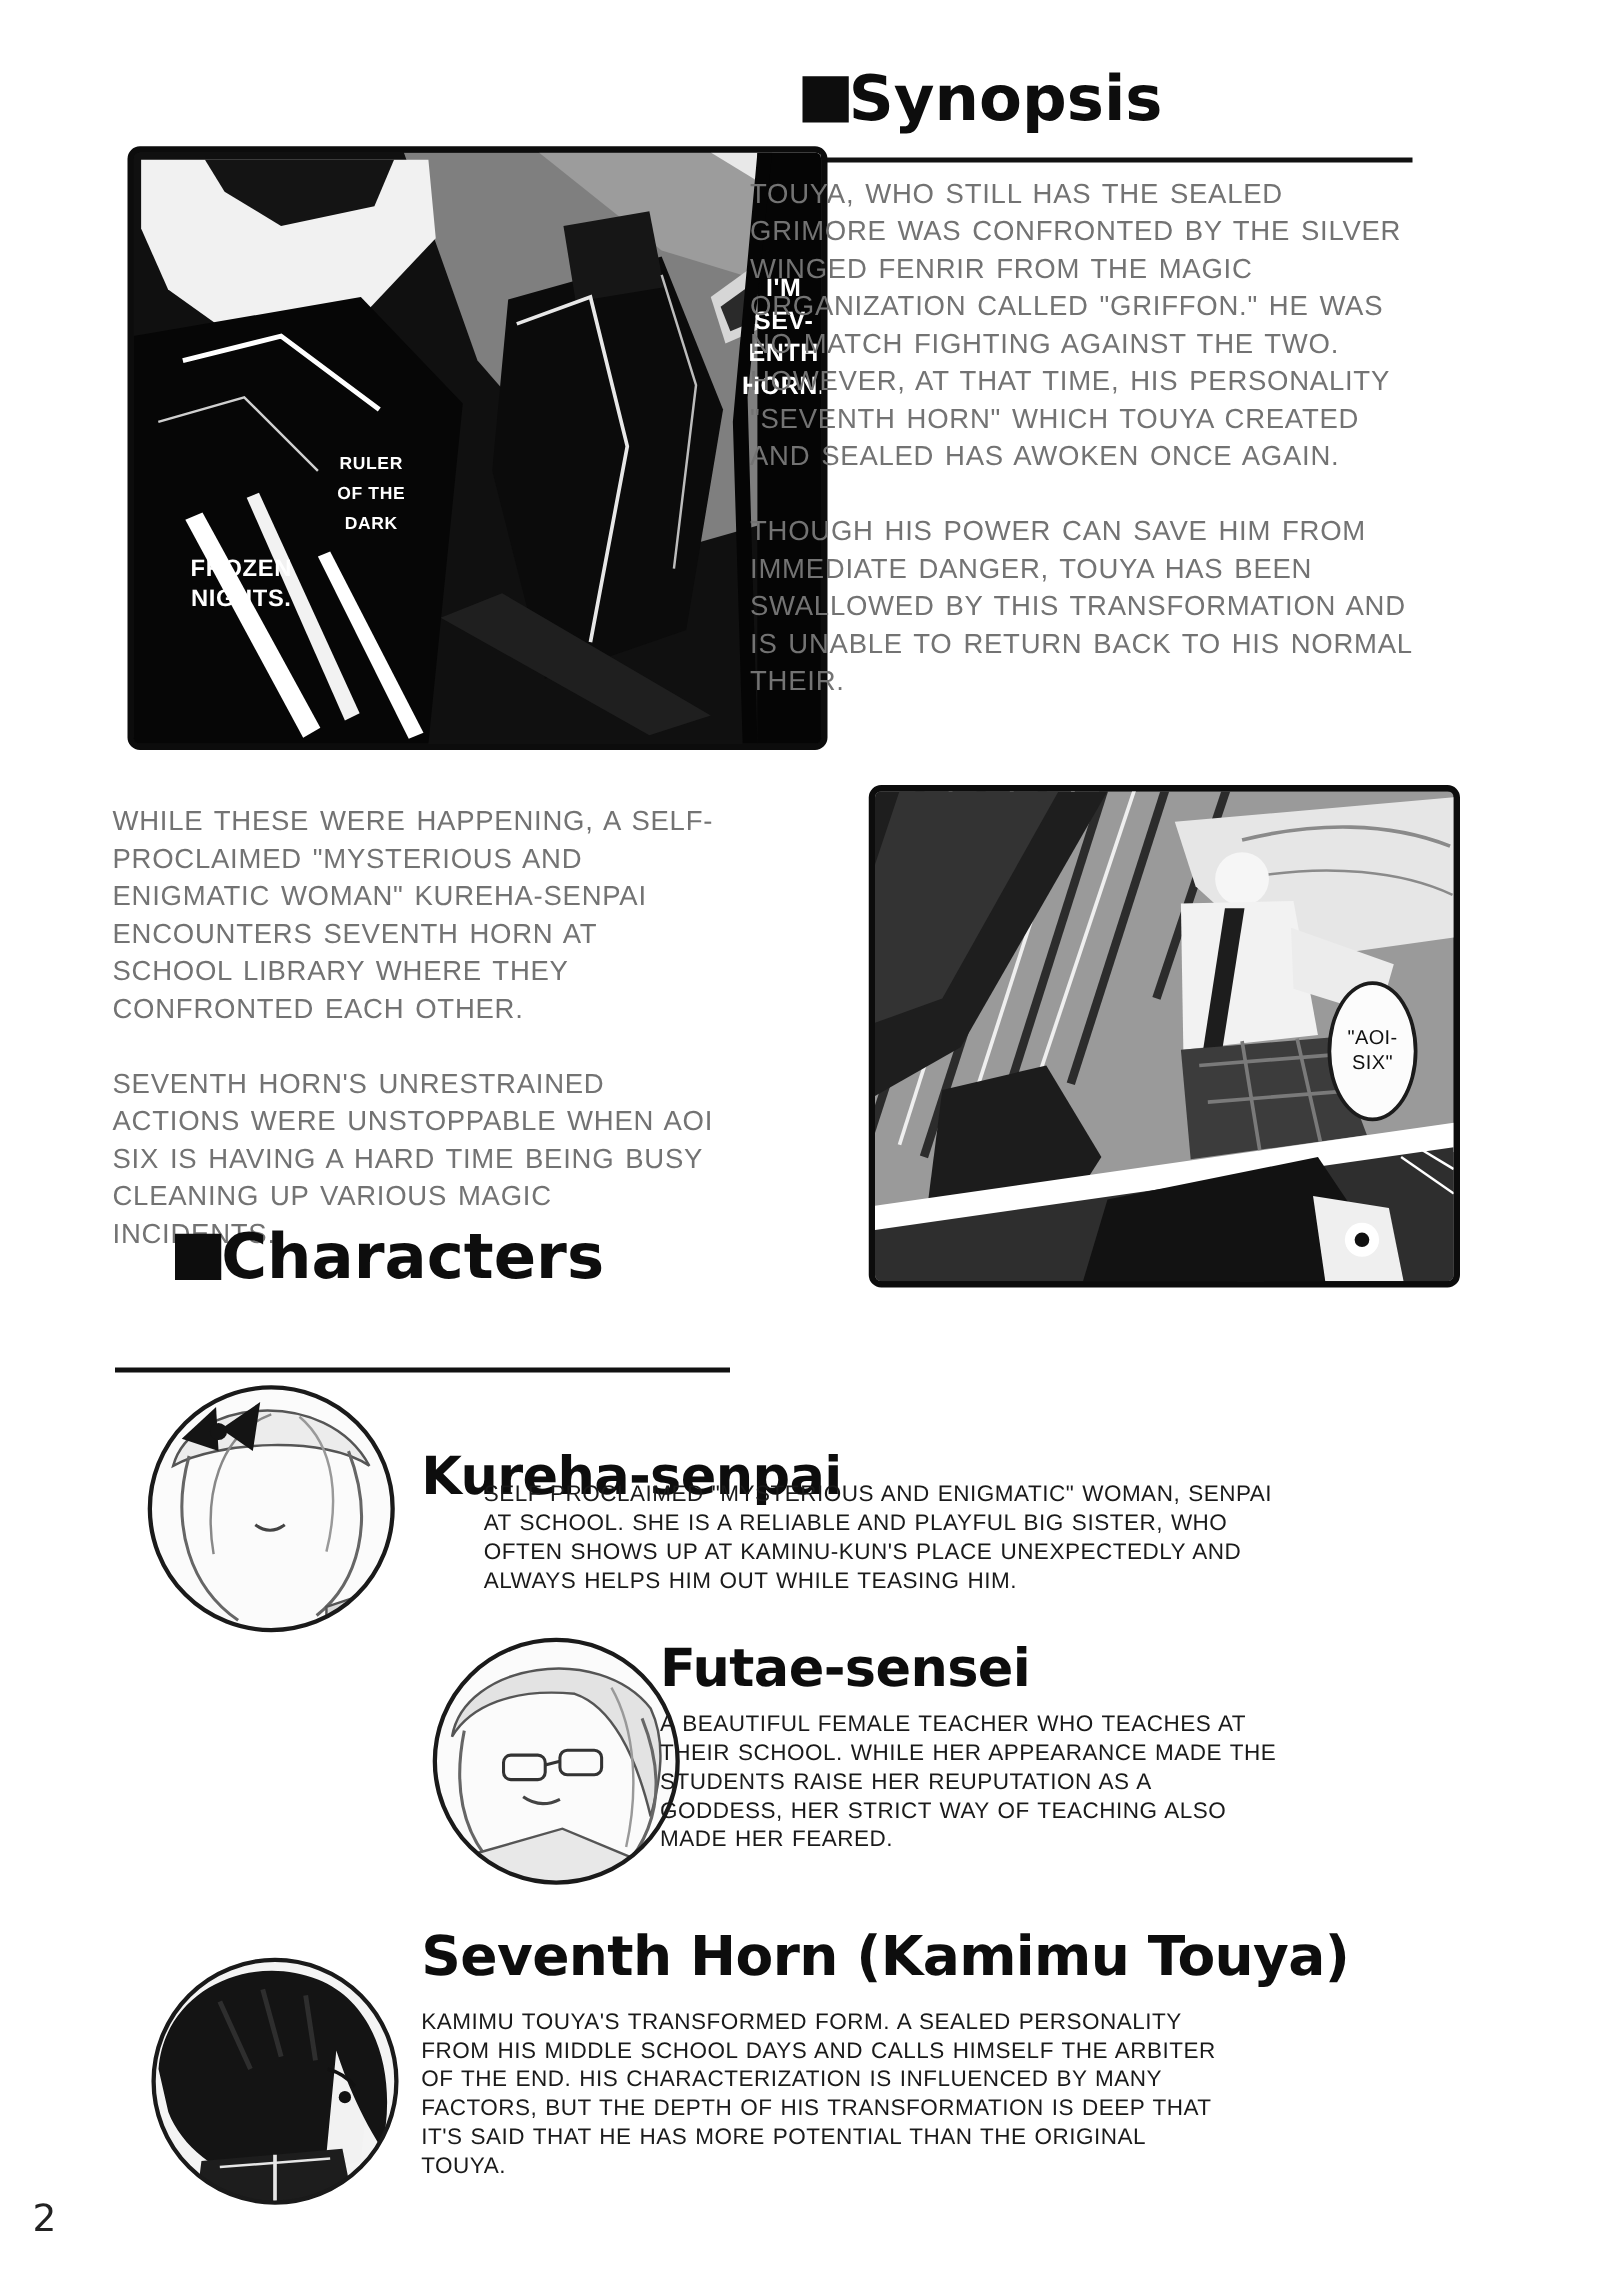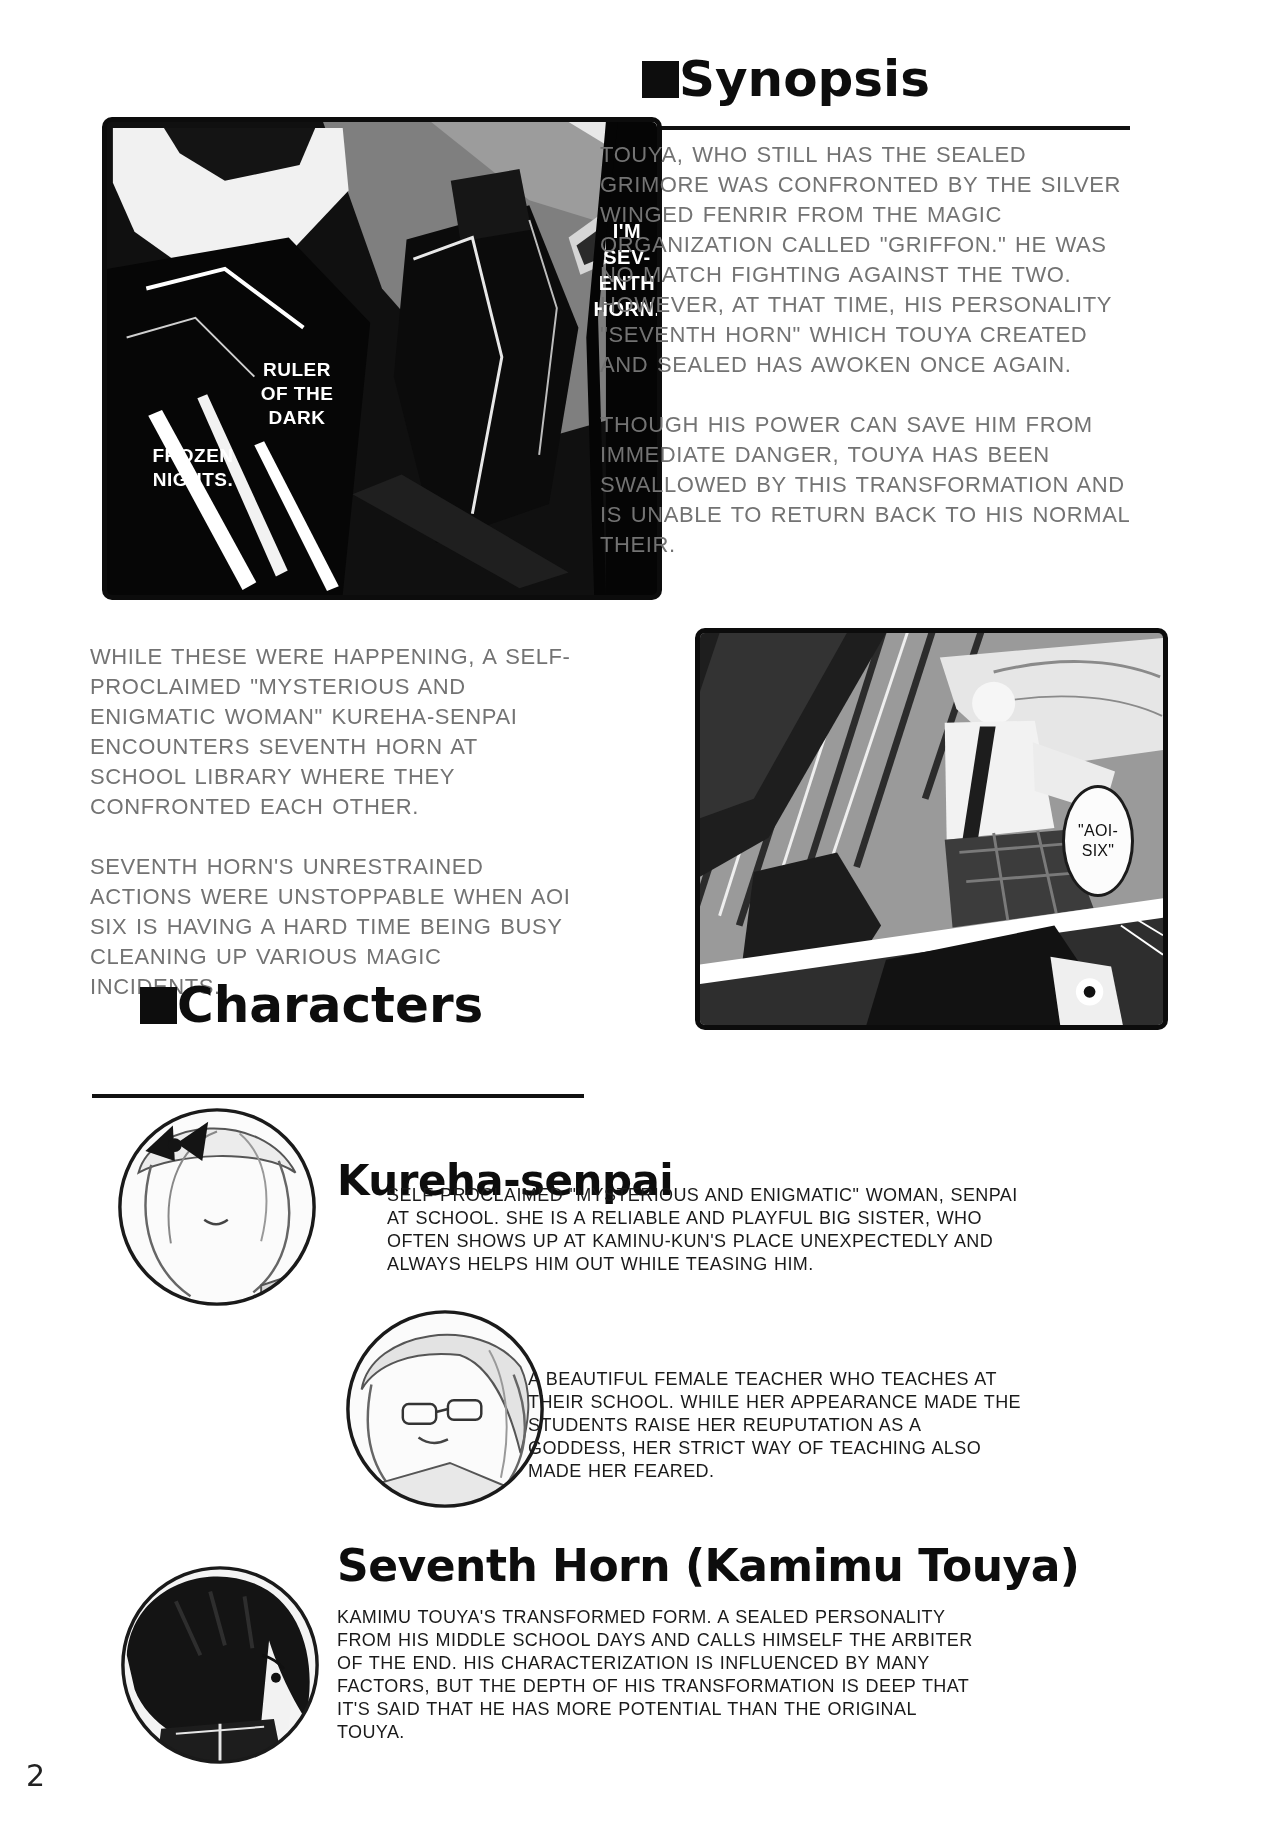--- a/index.html
+++ b/index.html
@@ -96,21 +96,21 @@
       <polygon points="150,330 160,326 236,474 224,479" fill="#ffffff"></polygon>
       <polygon points="250,380 300,360 470,460 420,476" fill="#1f1f1f"></polygon>
 
       <rect x="508" y="0" width="52" height="483" fill="#050505"></rect>
       <polygon points="508,0 520,0 500,200 508,483 496,483 488,220" fill="#050505"></polygon>
     </svg>
     <div class="panel-caption" style="left:486px;top:96px;width:68px;font-size:20px;line-height:26px;">I'M
 SEV-
 ENTH
 HORN.</div>
-    <div class="panel-caption" style="left:138px;top:236px;width:104px;font-size:19px;line-height:24px;">RULER
+    <div class="panel-caption" style="left:138px;top:236px;width:104px;font-size:14px;line-height:24px;">RULER
 OF THE
 DARK</div>
     <div class="panel-caption" style="left:36px;top:322px;width:100px;font-size:19px;line-height:24px;">FROZEN
 NIGHTS.</div>
   </div>
 
   <div class="comic" style="position:absolute;left:600px;top:140px;width:540px;">
     <p>TOUYA, WHO STILL HAS THE SEALED GRIMORE WAS CONFRONTED BY THE SILVER WINGED FENRIR FROM THE MAGIC ORGANIZATION CALLED "GRIFFON." HE WAS NO MATCH FIGHTING AGAINST THE TWO. HOWEVER, AT THAT TIME, HIS PERSONALITY "SEVENTH HORN" WHICH TOUYA CREATED AND SEALED HAS AWOKEN ONCE AGAIN.</p>
     <p>THOUGH HIS POWER CAN SAVE HIM FROM IMMEDIATE DANGER, TOUYA HAS BEEN SWALLOWED BY THIS TRANSFORMATION AND IS UNABLE TO RETURN BACK TO HIS NORMAL THEIR.</p>
   </div>
@@ -228,20 +228,21 @@
 
         <rect x="62" y="100" width="34" height="20" rx="6" fill="none" stroke="#333" stroke-width="2.5"></rect>
         <rect x="108" y="96" width="34" height="20" rx="6" fill="none" stroke="#333" stroke-width="2.5"></rect>
         <line x1="96" y1="108" x2="108" y2="105" stroke="#333" stroke-width="2.5"></line>
         <path d="M78,134 q14,10 30,2" stroke="#444" stroke-width="2.5" fill="none"></path>
         <polygon points="40,180 110,160 170,185 170,210 40,210" fill="#e8e8e8" stroke="#555" stroke-width="2"></polygon>
       </g>
       <circle cx="105" cy="105" r="99" fill="none" stroke="#1a1a1a" stroke-width="3.5"></circle>
     </svg>
   </div>
+  <div class="char-name" style="left:528px;top:1310px;font-size:42px;">Futae-sensei</div>
   <div class="char-desc" style="left:528px;top:1368px;width:494px;">A BEAUTIFUL FEMALE TEACHER WHO TEACHES AT THEIR SCHOOL. WHILE HER APPEARANCE MADE THE STUDENTS RAISE HER REUPUTATION AS A GODDESS, HER STRICT WAY OF TEACHING ALSO MADE HER FEARED.</div>
 
   <div class="portrait" style="left:117px;top:1562px;width:206px;height:206px;">
     <svg viewBox="0 0 210 210">
       <defs>
           <clipPath id="c3">
             <circle cx="105" cy="105" r="99"></circle>
           </clipPath>
         </defs>
       <circle cx="105" cy="105" r="99" fill="#f4f4f4"></circle>

